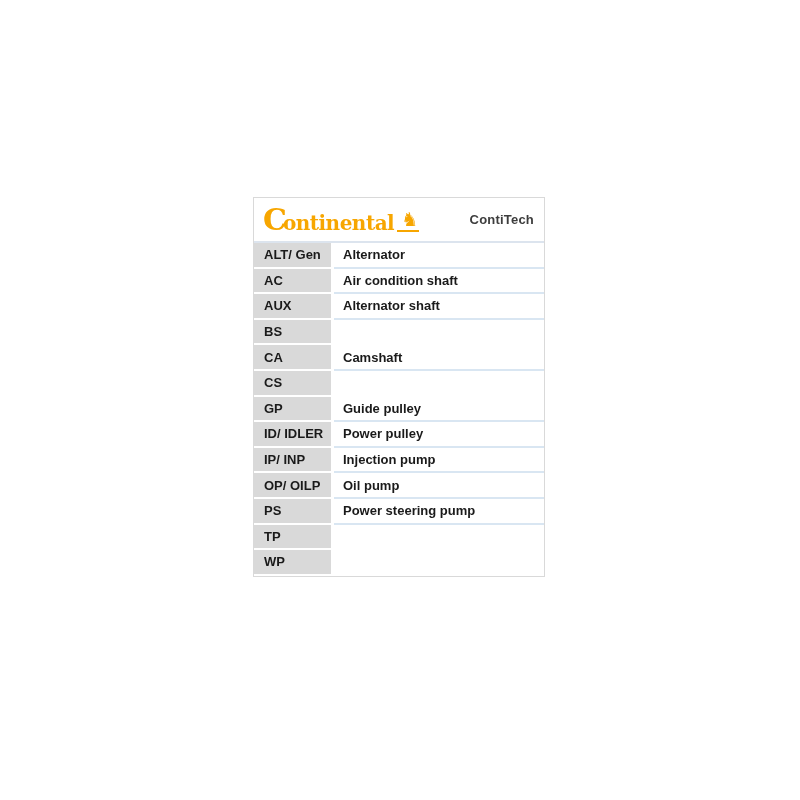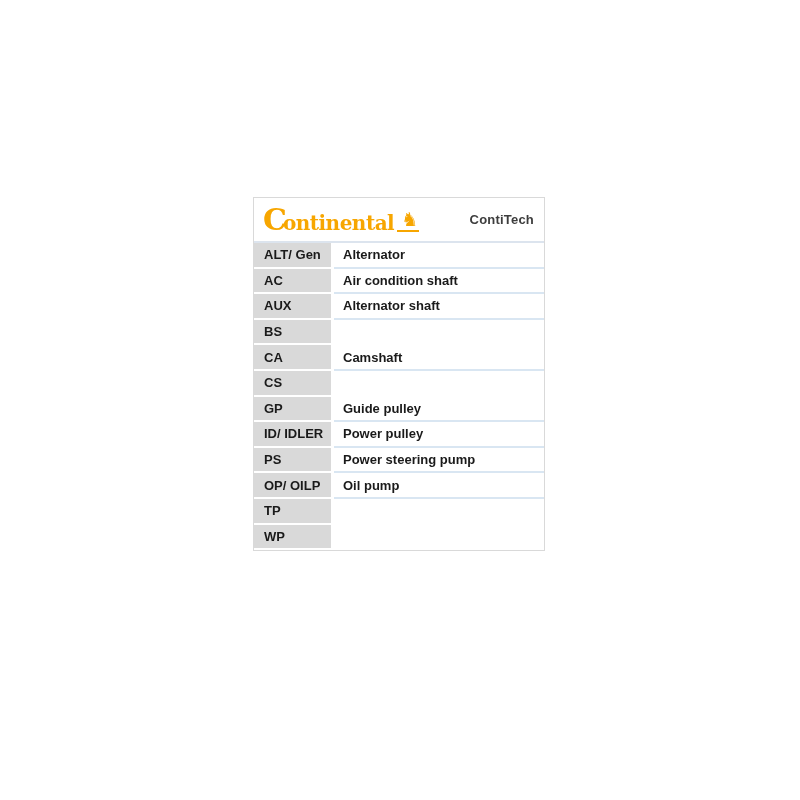--- a/index.html
+++ b/index.html
@@ -140,26 +140,30 @@
     </div>
     <div class="row">
       <div class="abbr">GP</div>
       <div class="meaning">Guide pulley</div>
     </div>
     <div class="row">
       <div class="abbr">ID/ IDLER</div>
       <div class="meaning">Power pulley</div>
     </div>
     <div class="row">
-      <div class="abbr">PS</div>
-      <div class="meaning">Power steering pump</div>
+      <div class="abbr">IP/ INP</div>
+      <div class="meaning">Injection pump</div>
     </div>
     <div class="row">
       <div class="abbr">OP/ OILP</div>
       <div class="meaning">Oil pump</div>
+    </div>
+    <div class="row">
+      <div class="abbr">PS</div>
+      <div class="meaning">Power steering pump</div>
     </div>
     <div class="row">
       <div class="abbr">TP</div>
     </div>
     <div class="row">
       <div class="abbr">WP</div>
     </div>
   </div>
 
 </div>

